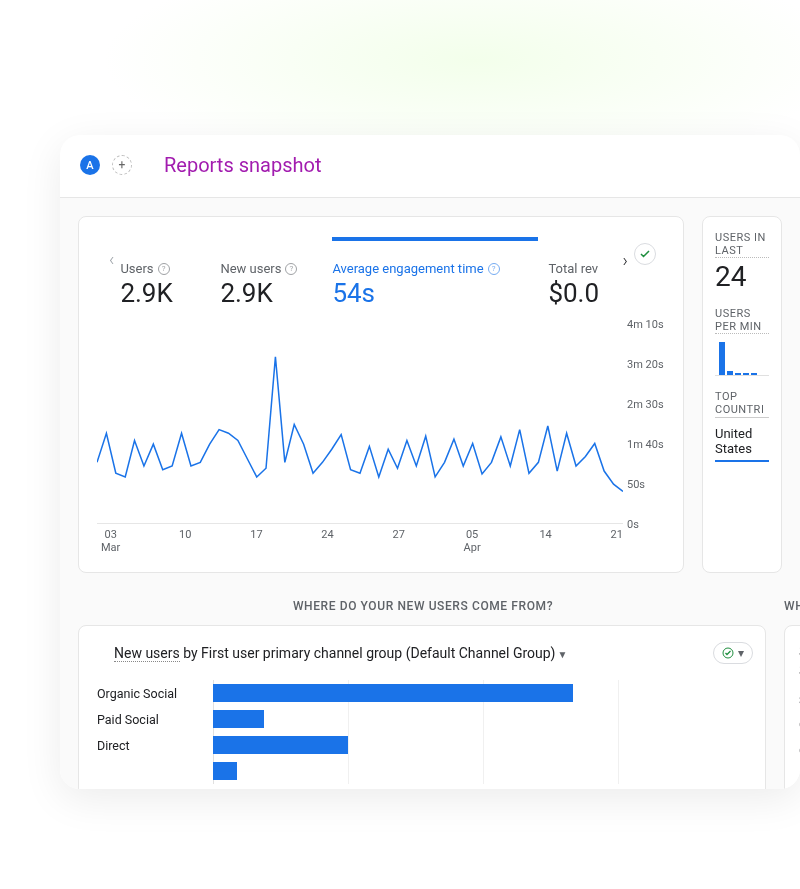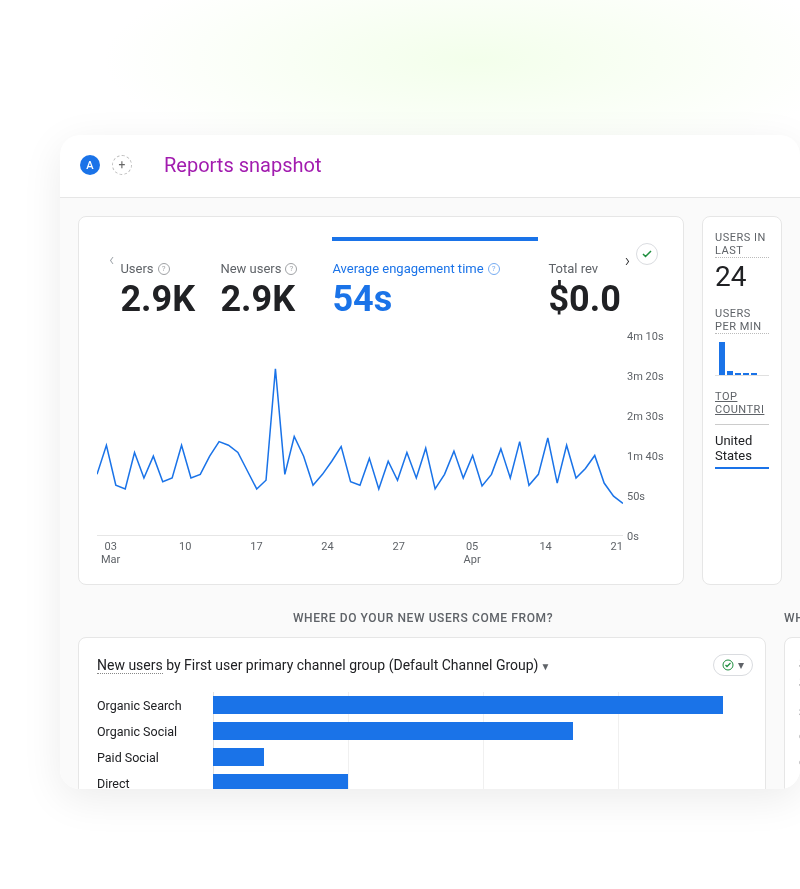--- a/index.html
+++ b/index.html
@@ -85,21 +85,21 @@
     display: flex; align-items: center; gap: 4px;
     color: #5f6368; font-size: 13px;
   }
   .metric-label-row.active { color: #1a73e8; }
   .qmark {
     width: 12px; height: 12px; border: 1px solid currentColor; border-radius: 50%;
     font-size: 8px; display: inline-flex; align-items: center; justify-content: center;
     opacity: 0.6;
   }
   .metric-value {
-    font-size: 36px; font-weight: 700; color: #202124;
+    font-size: 26px; font-weight: 400; color: #202124;
   }
   .metric.active .metric-value { color: #1a73e8; }
   .metric.active::before {
     content: ""; position: absolute; top: -20px; left: 0; right: 10px;
     height: 4px; background: #1a73e8;
   }
   .nav-arrow {
     color: #9aa0a6; font-size: 18px; cursor: pointer;
     padding: 16px 6px 0 0; font-weight:300;
   }
@@ -160,20 +160,21 @@
 
   .section-header {
     font-size: 12px; letter-spacing: 0.6px; color: #5f6368;
     margin: 26px 0 12px 2px; font-weight: 500; text-align: center;
   }
   .row2 { display: flex; gap: 18px; }
   .card-bar { flex: 0 0 688px; }
   .card-bar .title-row {
     display: flex; justify-content: space-between; align-items: center;
     margin-bottom: 16px;
+    margin-left: 17px;
   }
   .bar-title { font-size: 14px; color: #202124; }
   .bar-title .u { border-bottom: 1px dotted #888; }
   .dd { font-size: 10px; color: #5f6368; margin-left: 2px; }
   .pill {
     display: flex; align-items: center; gap: 4px;
     border: 1px solid #dadce0; border-radius: 14px;
     padding: 3px 8px; font-size: 12px; color: #1e8e3e;
   }
   .bar-chart { position: relative; }
@@ -297,21 +298,21 @@
 
         <div class="side-label">USERS PER MIN</div>
         <div class="mini-bars" id="mini-bars">
             <div class="mini-bar" style="height: 85%;"></div>
             <div class="mini-bar" style="height: 10%;"></div>
             <div class="mini-bar" style="height: 6%;"></div>
             <div class="mini-bar" style="height: 6%;"></div>
             <div class="mini-bar" style="height: 6%;"></div>
           </div>
 
-        <div class="side-label" style="border-bottom:1px solid #ccc; display:block; padding-bottom:8px;text-decoration:underline;">TOP COUNTRI</div>
+        <div class="side-label" style="border-bottom:1px solid #ccc; display:block; padding-bottom:1px;">TOP COUNTRI</div>
         <div style="margin-top:8px;">
           <span class="side-link">United States</span>
         </div>
       </div>
     </div>
 
     <div style="display:flex; gap:18px; align-items:flex-end;">
       <div style="flex:0 0 688px;">
         <div class="section-header">WHERE DO YOUR NEW USERS COME FROM?</div>
       </div>
@@ -336,26 +337,20 @@
         </div>
 
         <div class="bar-chart" id="bar-chart">
             <div class="bar-grid" style="left: 116px;">
               <div></div>
               <div></div>
               <div></div>
               <div></div>
             </div>
             <div class="bar-row">
-              <div class="bar-label">Organic Search</div>
-              <div class="bar-track">
-                <div class="bar-fill" style="width: 94.4444%;"></div>
-              </div>
-            </div>
-            <div class="bar-row">
               <div class="bar-label">Organic Social</div>
               <div class="bar-track">
                 <div class="bar-fill" style="width: 66.6667%;"></div>
               </div>
             </div>
             <div class="bar-row">
               <div class="bar-label">Paid Social</div>
               <div class="bar-track">
                 <div class="bar-fill" style="width: 9.44444%;"></div>
               </div>

